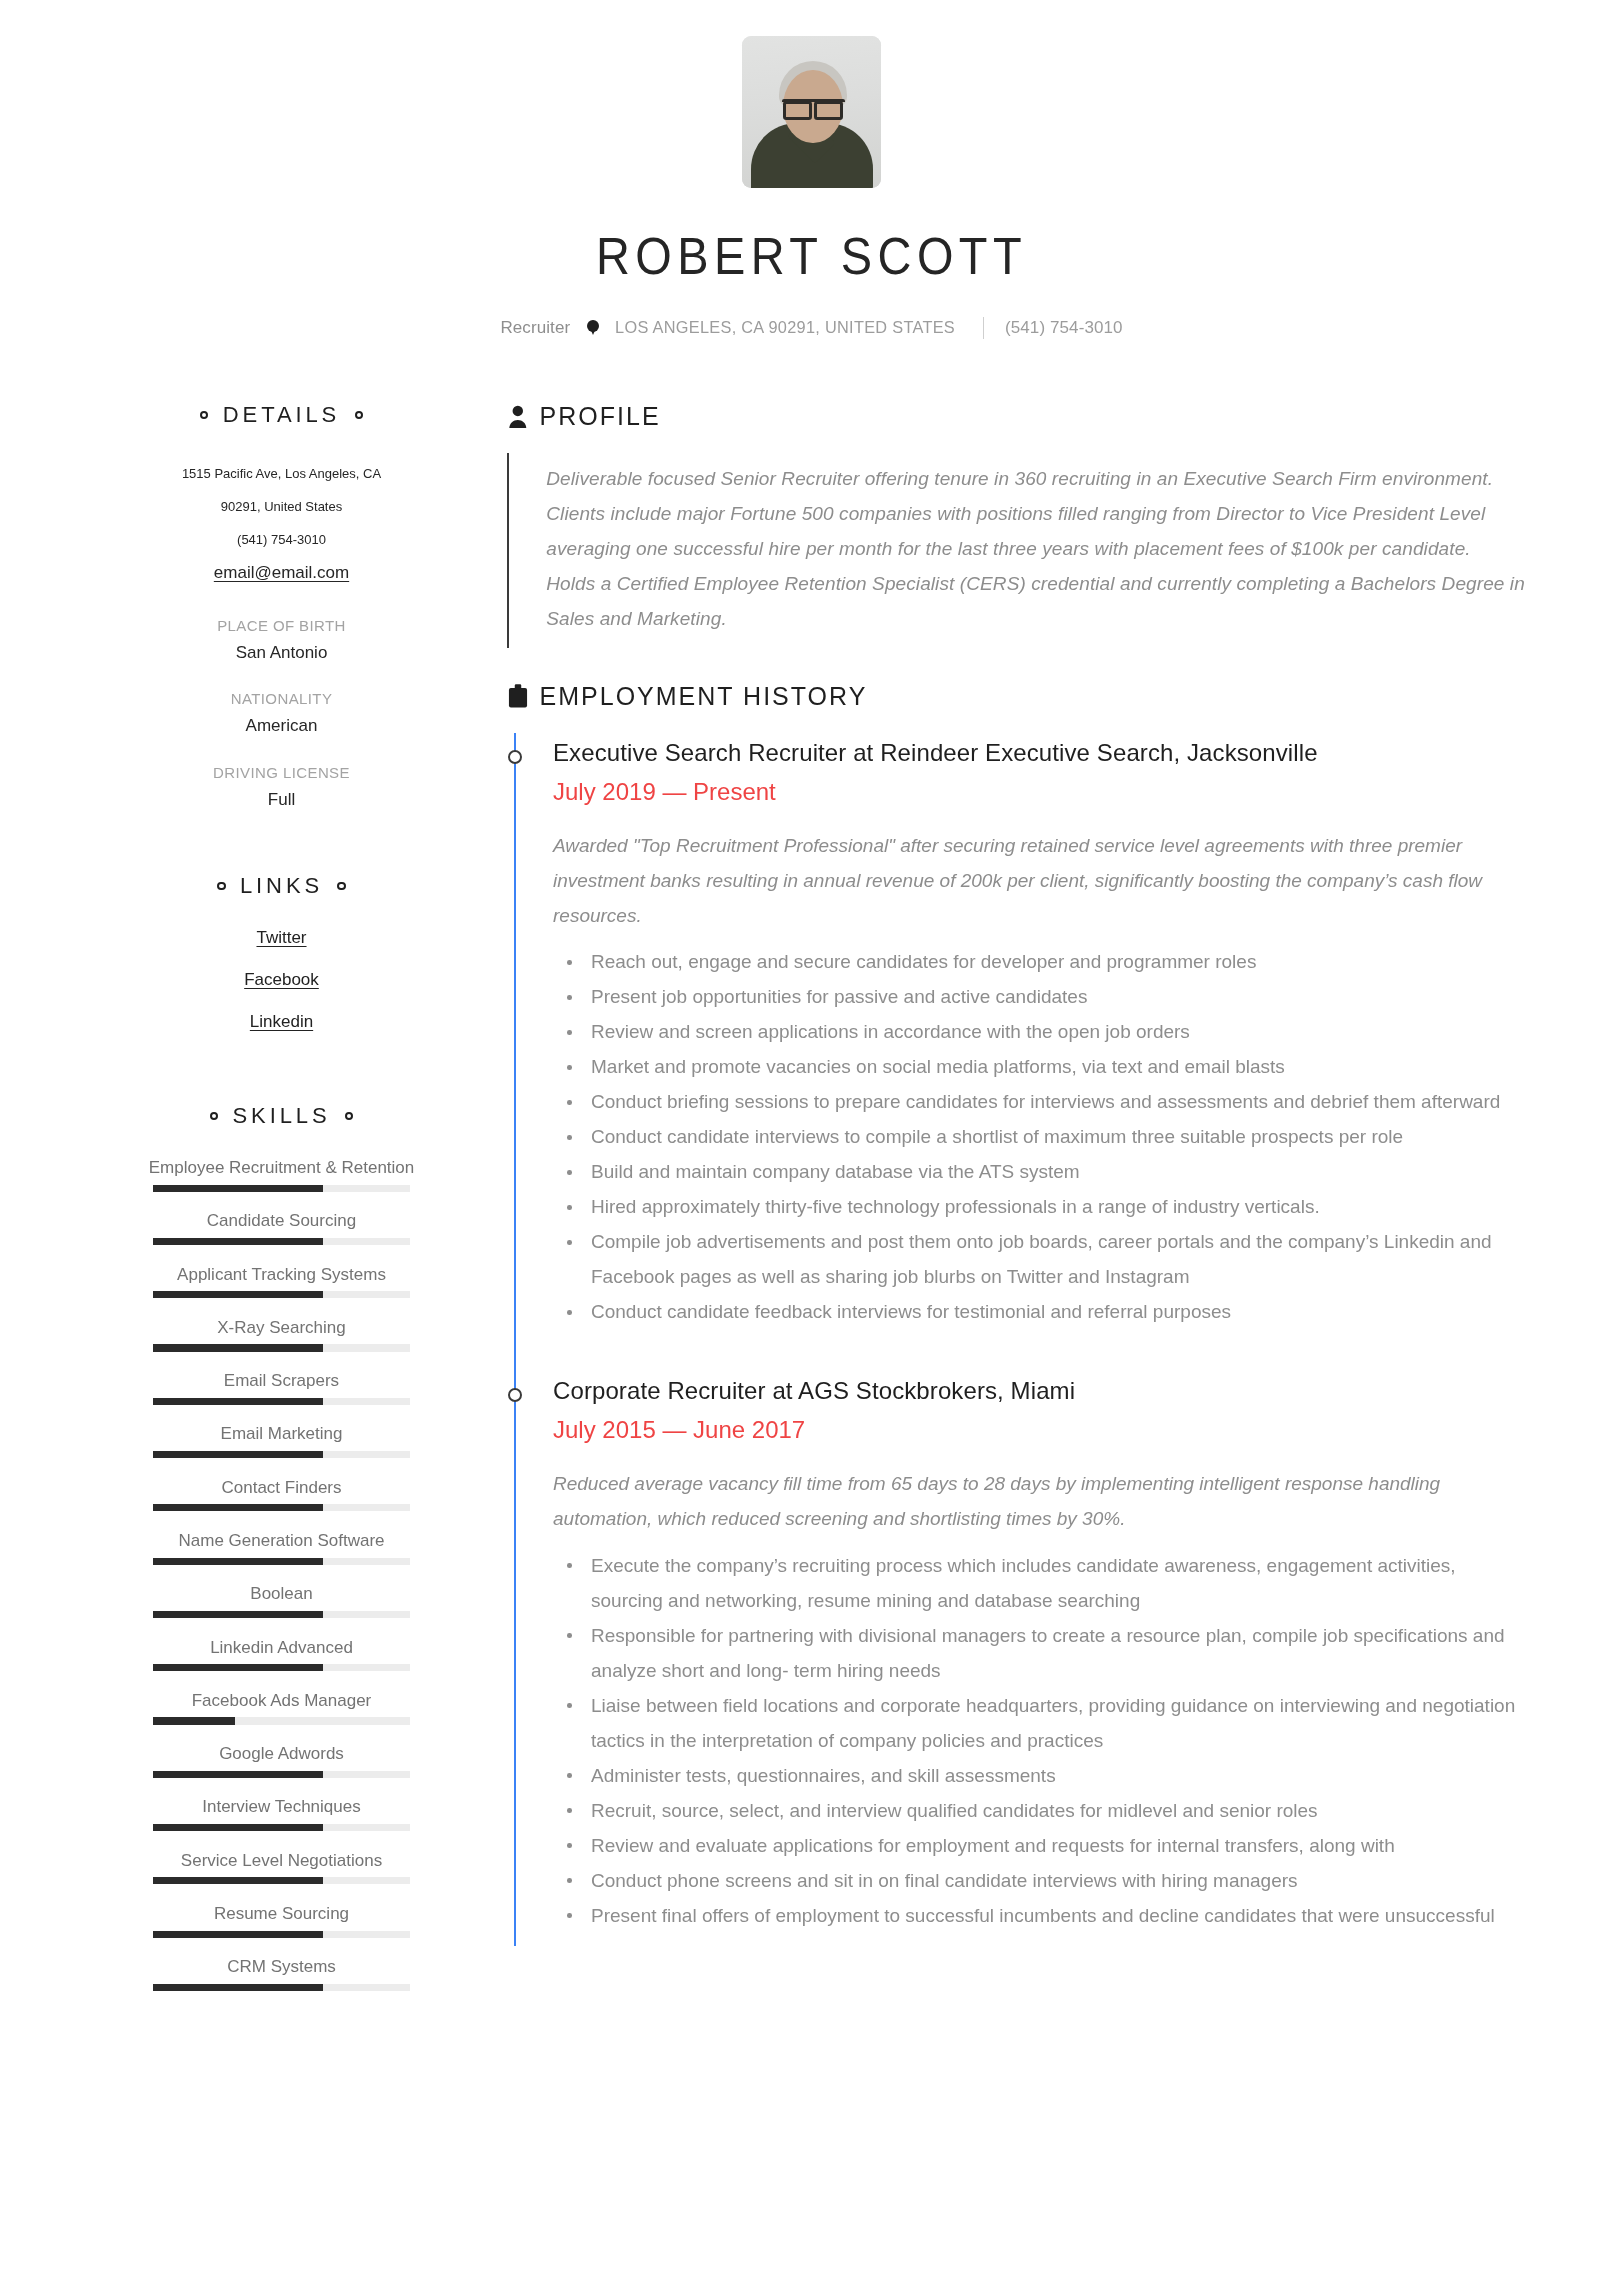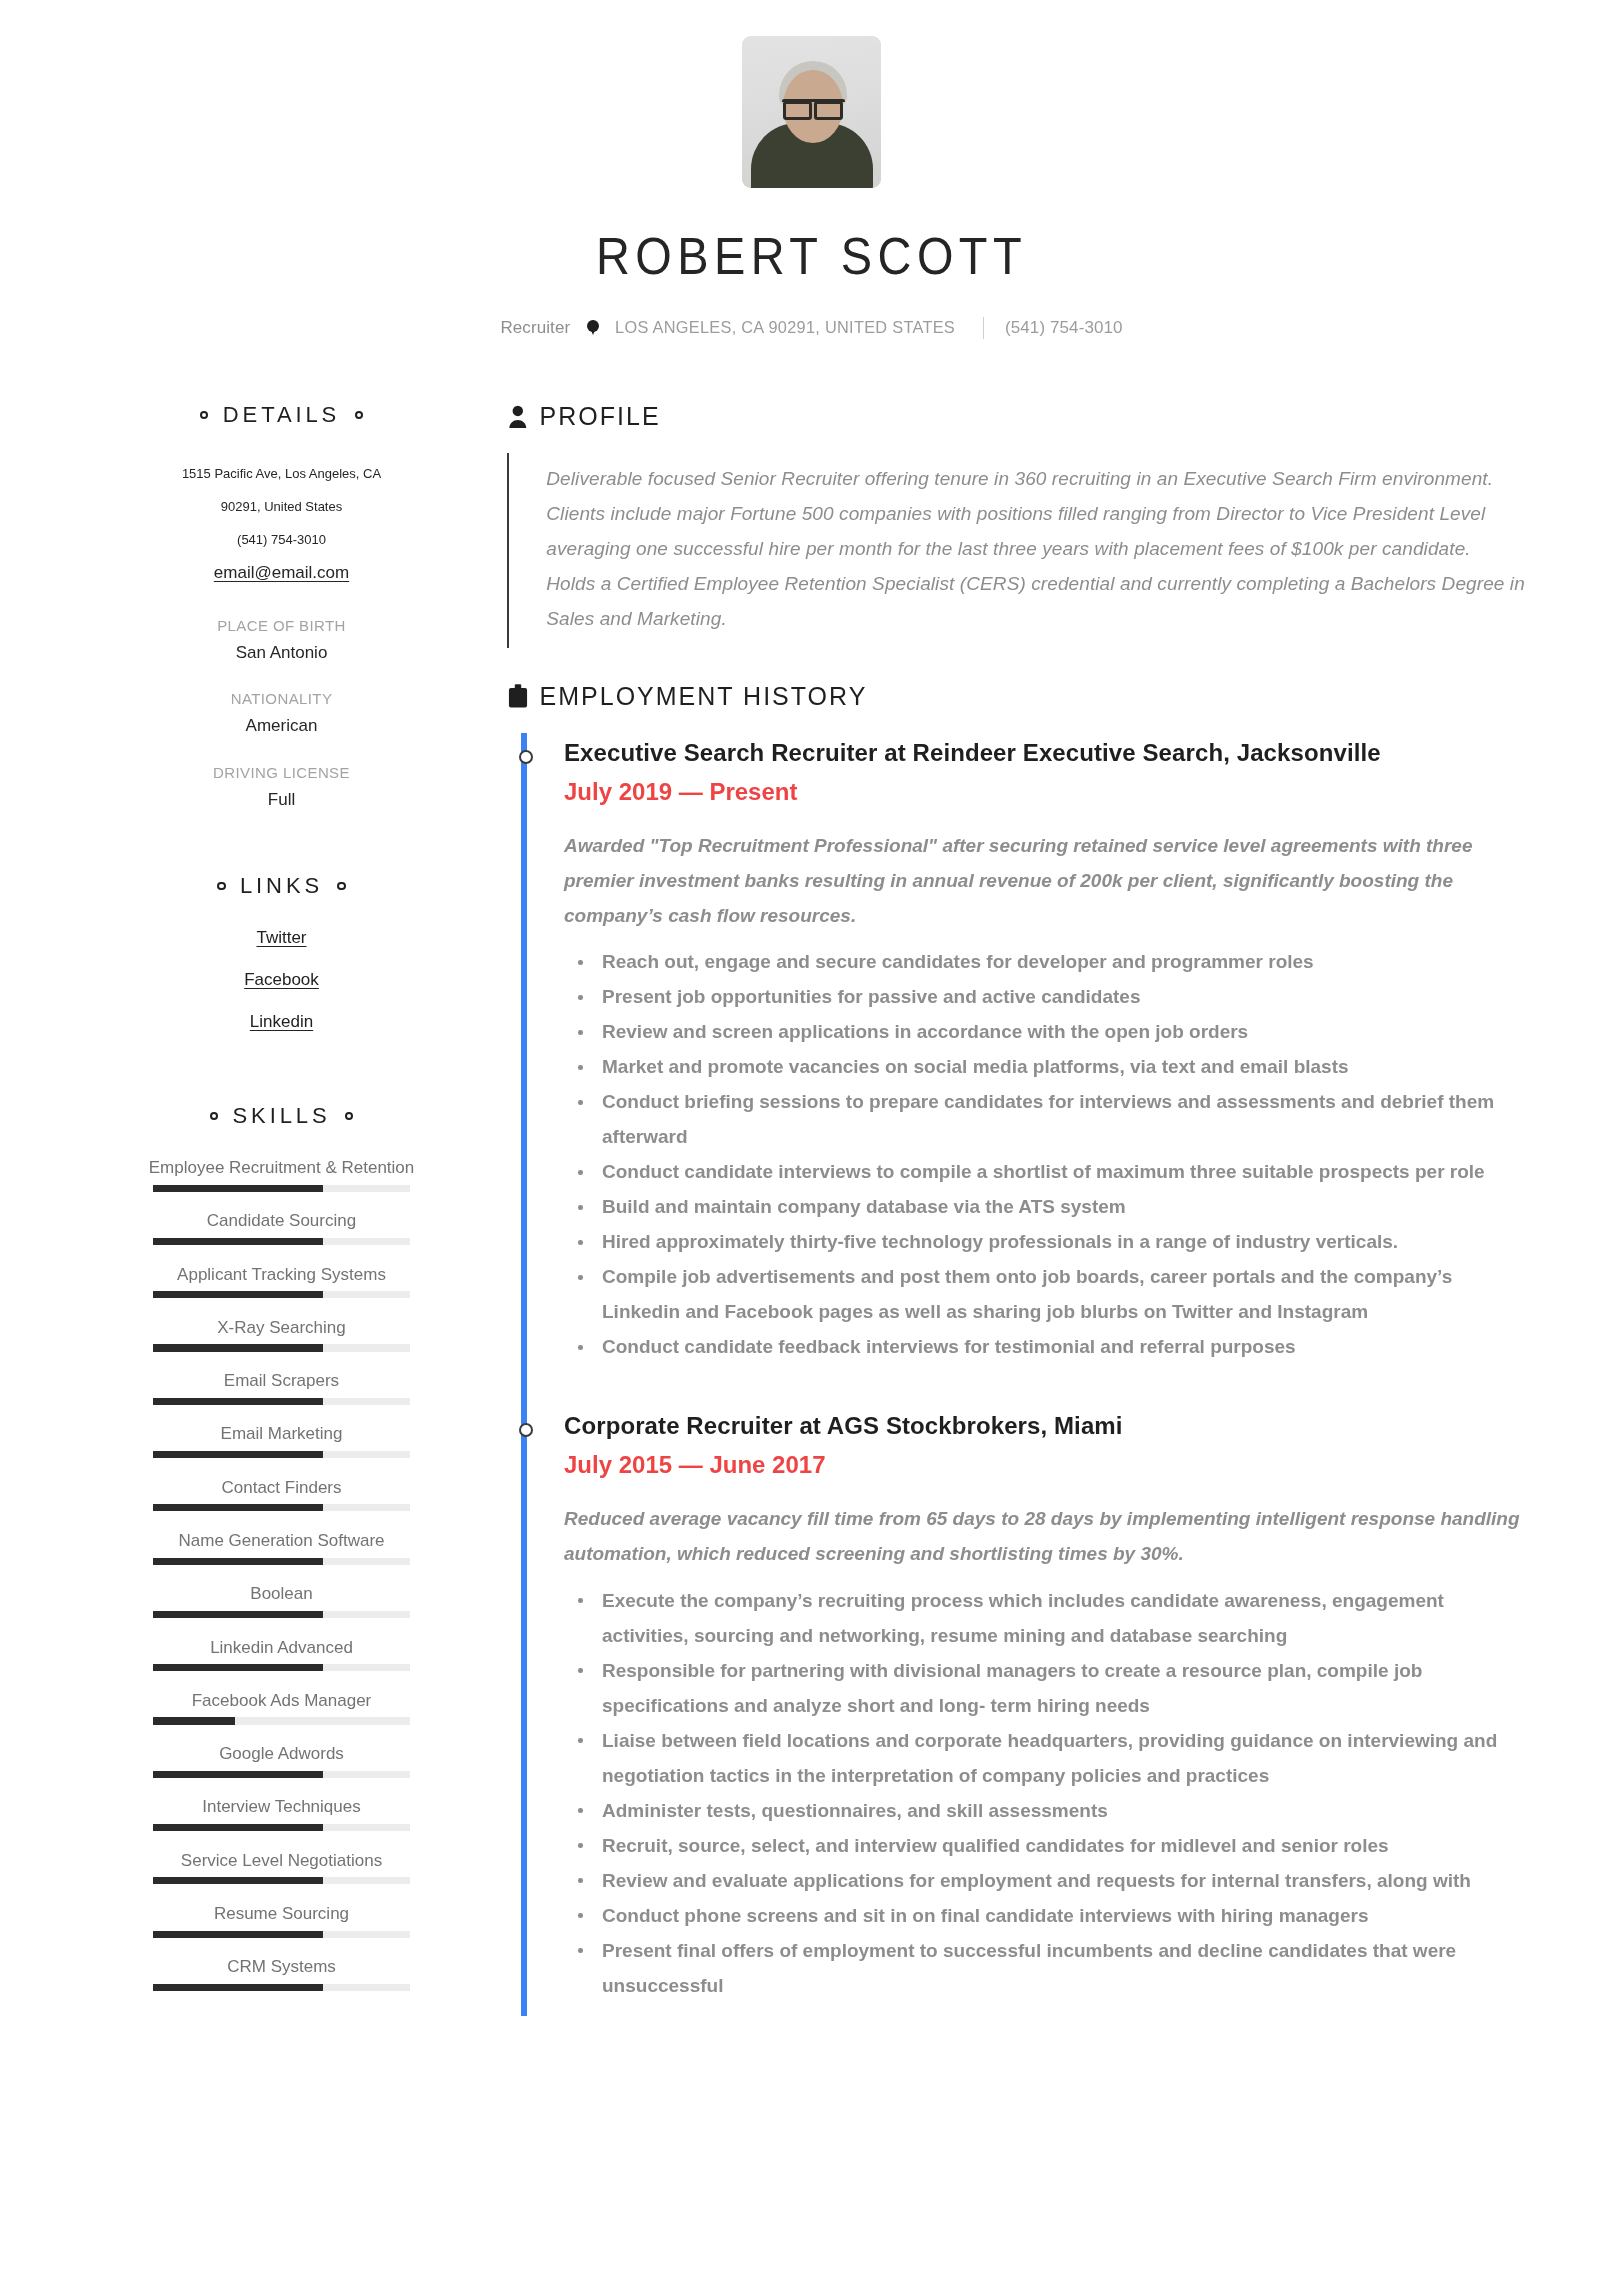--- a/index.html
+++ b/index.html
@@ -313,27 +313,26 @@
   .profile-text {
     font-family: "Liberation Sans Narrow", "Liberation Sans", sans-serif;
     font-style: italic;
     font-size: 19px;
     line-height: 35px;
     color: #8d8d8d;
     letter-spacing: 0.1px;
   }
 
   .timeline {
-    border-left: 6px solid #3b82f6;
-    margin-left: 15px;
+    border-left: 2px solid #3b82f6;
+    margin-left: 8px;
     padding-left: 37px;
     position: relative;
     padding-top: 6.5px;
     padding-bottom: 13px;
-    font-weight: bold;
   }
 
   .job { position: relative; }
   .job + .job { margin-top: 48px; }
   .job-marker {
     position: absolute;
     left: -45px;
     top: 10.5px;
     width: 14.4px;
     height: 14.4px;

